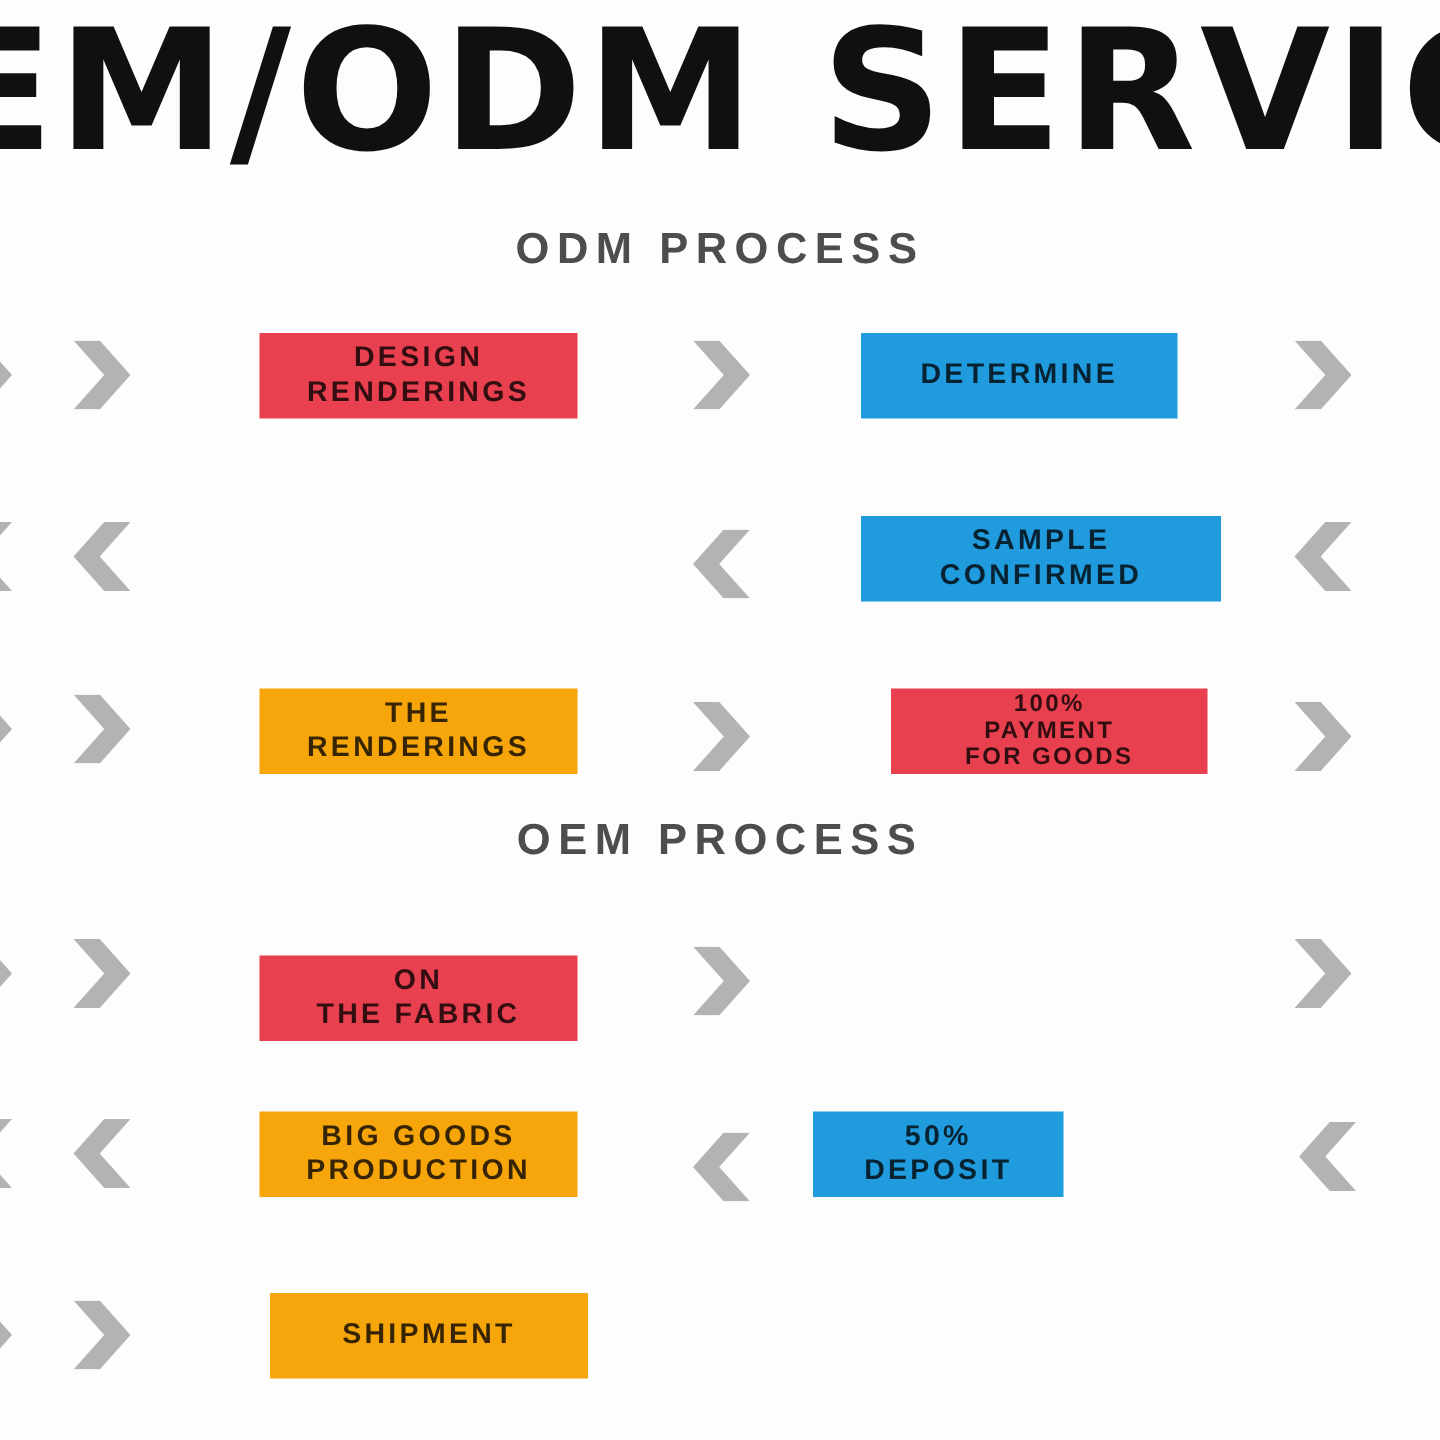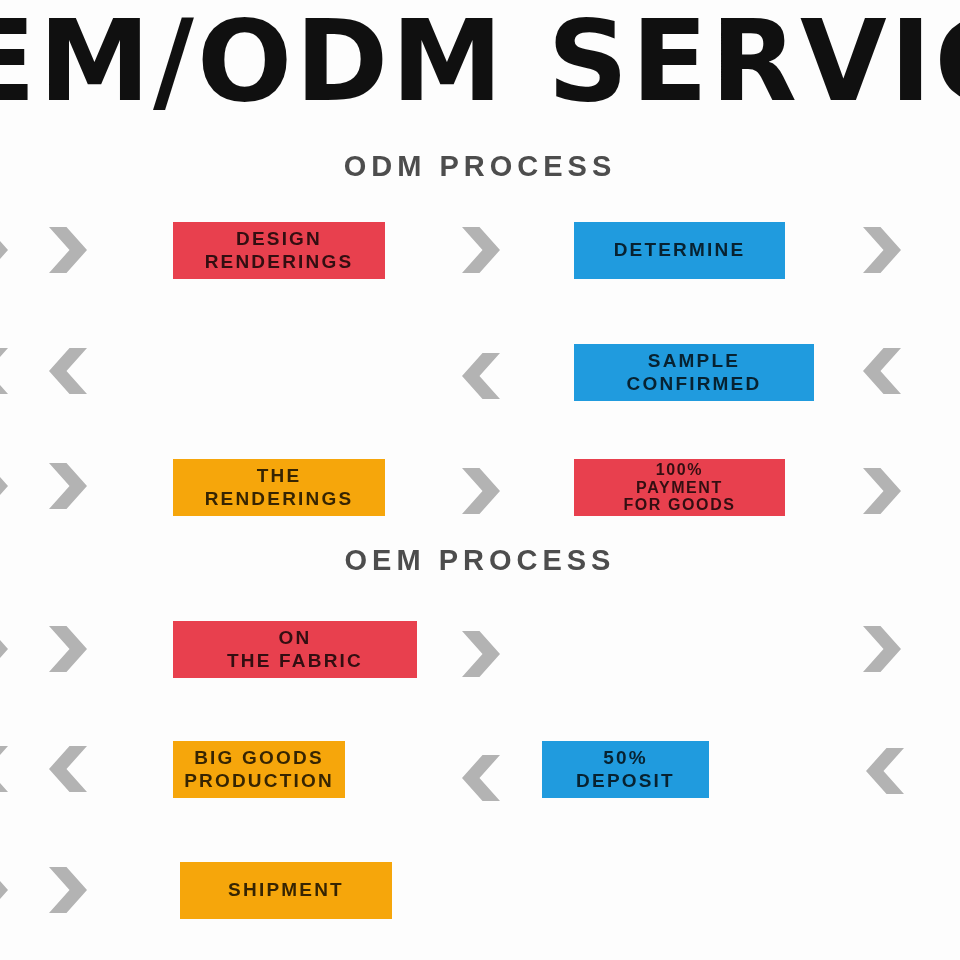--- a/index.html
+++ b/index.html
@@ -28,21 +28,21 @@
   .heading-oem{top:544px;}
 
   
   .pbox{
     position:absolute;height:57px;
     display:flex;align-items:center;justify-content:center;
     text-align:center;white-space:pre-line;
     font-weight:700;font-size:19px;letter-spacing:2.2px;line-height:1.16;
     color:rgba(0,0,0,0.78);
   }
-  .pbox.small{font-size:16px;letter-spacing:1.6px;line-height:1.1;}
+  .pbox.small{font-size:16px;letter-spacing:1.6px;line-height:1.1;margin-left:20px;}
   .pbox.red{background:var(--red,#e8404e);}
   .pbox.orange{background:var(--orange,#f6a60b);}
   .pbox.blue{background:var(--blue,#209bde);}
 
   
   .chev{
     position:absolute;width:38px;height:46px;
     background:var(--chevron,#b3b3b3);
     clip-path:polygon(0% 0%, 46% 0%, 100% 50%, 46% 100%, 0% 100%, 54% 50%);
   }
@@ -79,28 +79,28 @@
   <div class="chev right" style="left:462px;top:468px"></div>
   <div class="pbox red small" style="left:574px;top:459px;width:211px">100%
 PAYMENT
 FOR GOODS</div>
   <div class="chev right" style="left:863px;top:468px"></div>
 
   <div class="section-heading heading-oem">OEM PROCESS</div>
 
   <div class="chev right" style="left:-30px;top:626px"></div>
   <div class="chev right" style="left:49px;top:626px"></div>
-  <div class="pbox red" style="left:173px;top:621px;width:244px">ON
+  <div class="pbox red" style="left:173px;top:637px;width:212px">ON
 THE FABRIC</div>
   <div class="chev right" style="left:462px;top:631px"></div>
   <div class="chev right" style="left:863px;top:626px"></div>
 
   <div class="chev left" style="left:-30px;top:746px"></div>
   <div class="chev left" style="left:49px;top:746px"></div>
-  <div class="pbox orange" style="left:173px;top:741px;width:172px">BIG GOODS
+  <div class="pbox orange" style="left:173px;top:741px;width:212px">BIG GOODS
 PRODUCTION</div>
   <div class="chev left" style="left:462px;top:755px"></div>
   <div class="pbox blue" style="left:542px;top:741px;width:167px">50%
 DEPOSIT</div>
   <div class="chev left" style="left:866px;top:748px"></div>
 
   <div class="chev right" style="left:-30px;top:867px"></div>
   <div class="chev right" style="left:49px;top:867px"></div>
   <div class="pbox orange" style="left:180px;top:862px;width:212px">SHIPMENT</div>
 

